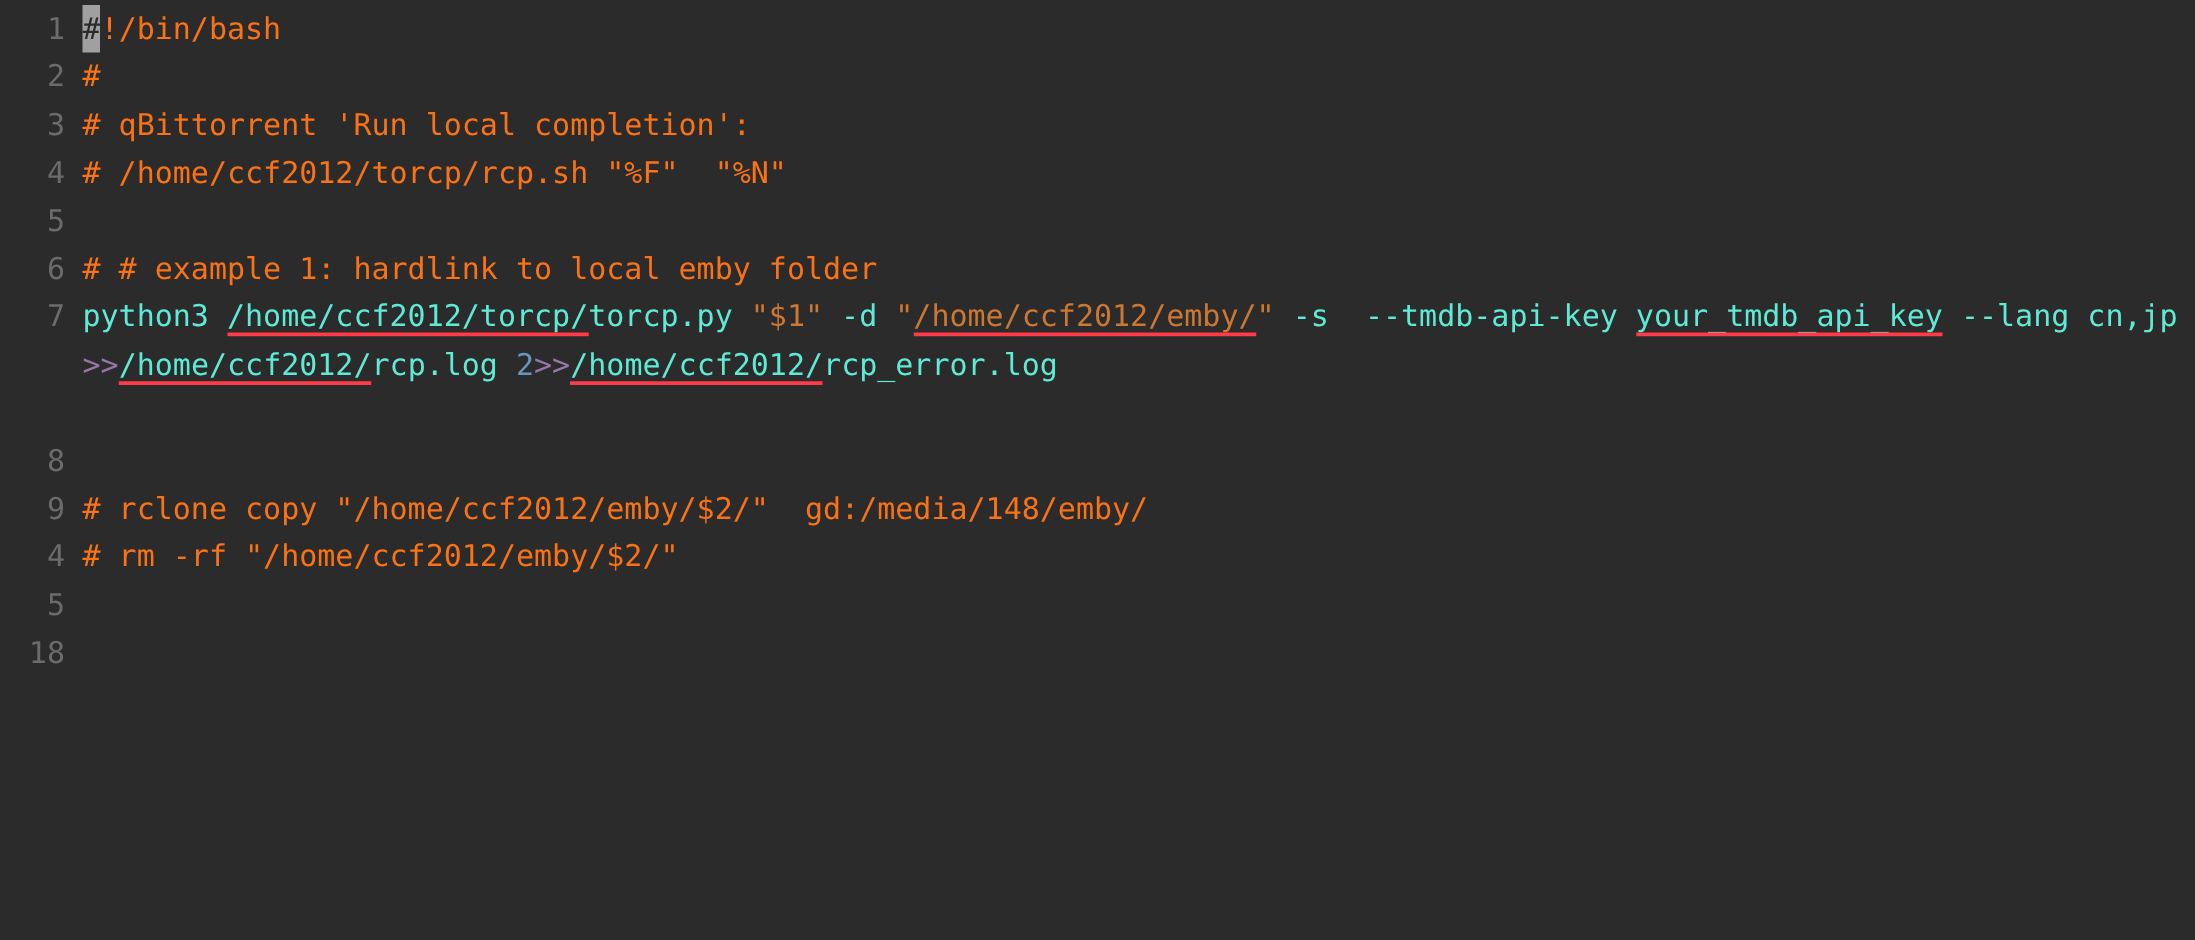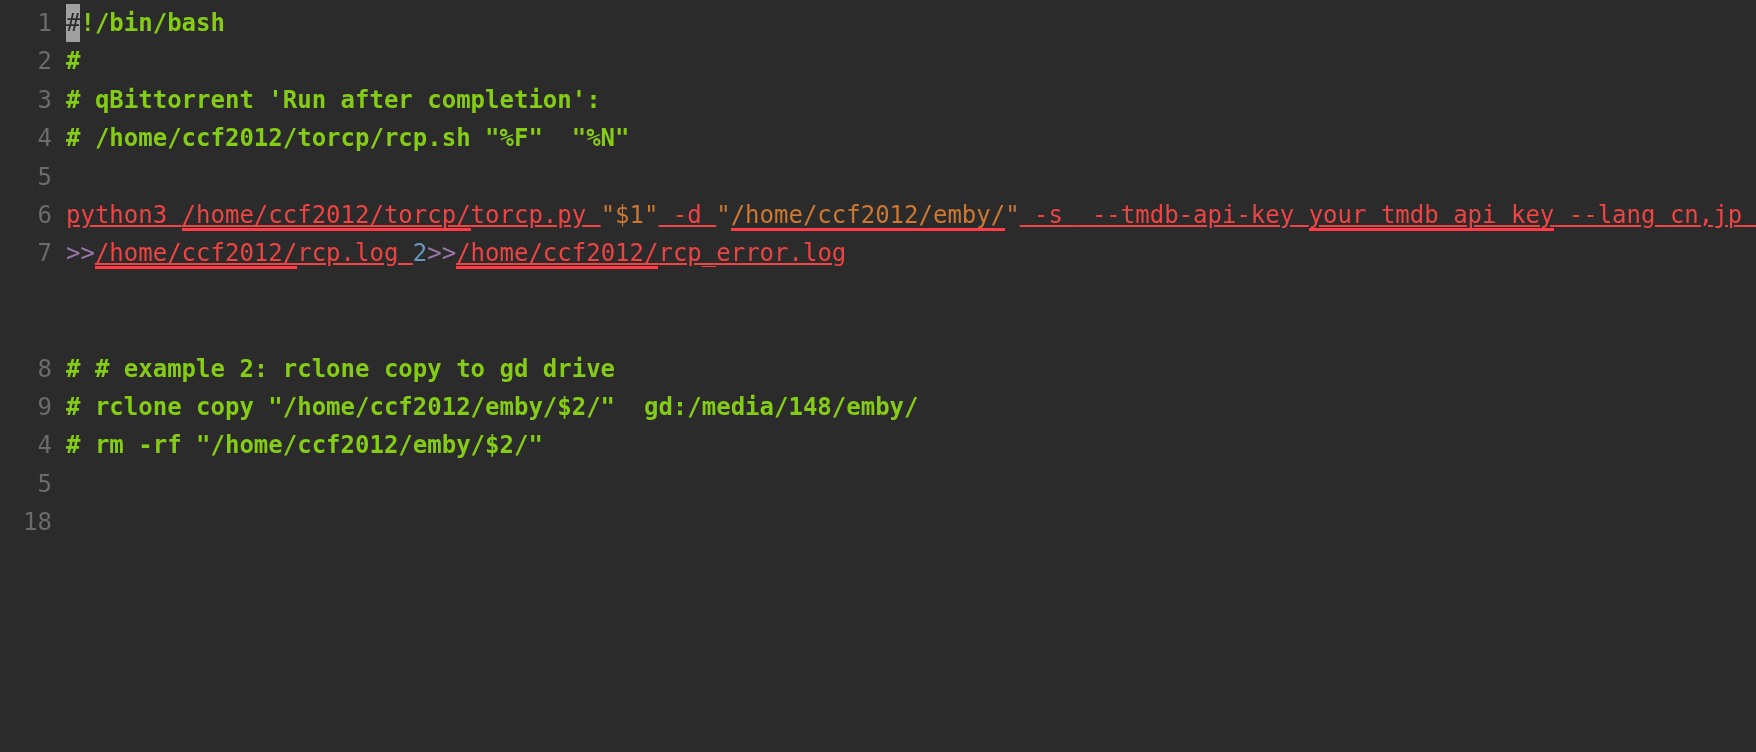--- a/index.html
+++ b/index.html
@@ -37,22 +37,22 @@
     position: relative;
   }
   .line {
     white-space: pre-wrap;
     word-break: break-all;
     width: 1680px;
     min-height: 38.4px;
   }
   .line.wrap3 { height: 115.2px; } 
   
-  .comment { color: #84cc16; font-weight: bold; }
-  .cmd     { color: #ef4444; text-decoration: underline; }
+  .comment { color: #f97316; }
+  .cmd     { color: #5eead4; }
   .string  { color: #cc7832; }
   .op      { color: #9876aa; } 
   .num     { color: #6897bb; }
   .cursor-cell {
     background: #a0a0a0;
     color: #2b2b2b;
     display: inline-block;
   }
   
   .ru {
@@ -88,32 +88,32 @@
     <div>5</div>
     <div>18</div>
   </div>
 
   <div class="code">
 
     <div class="line"><span class="cursor-cell">#</span><span class="comment">!/bin/bash</span></div>
 
     <div class="line"><span class="comment">#</span></div>
 
-    <div class="line"><span class="comment"># qBittorrent 'Run after completion':</span></div>
+    <div class="line"><span class="comment"># qBittorrent 'Run local completion':</span></div>
 
     <div class="line"><span class="comment"># /home/ccf2012/torcp/rcp.sh "%F"  "%N"</span></div>
 
     <div class="line"><span></span></div>
 
+    <div class="line"><span class="comment"># # example 1: hardlink to local emby folder</span></div>
 
     <div class="line wrap3"><span class="cmd">python3 </span><span class="cmd ru">/home/ccf2012/torcp/</span><span class="cmd">torcp.py </span><span class="string">"$1"</span><span class="cmd"> -d </span><span class="string">"</span><span class="string ru">/home/ccf2012/emby/</span><span class="string">"</span><span class="cmd"> -s </span><span class="cmd"> --tmdb-api-key </span><span class="cmd ru">your_tmdb_api_key</span><span class="cmd"> --lang </span><span class="cmd">cn,jp  </span><span class="op">&gt;&gt;</span><span class="cmd ru">/home/ccf2012/</span><span class="cmd">rcp.log </span><span class="num">2</span><span class="op">&gt;&gt;</span><span class="cmd ru">/home/ccf2012/</span><span class="cmd">rcp_error.log</span></div>
 
     <div class="line"><span></span></div>
 
-    <div class="line"><span class="comment"># # example 2: rclone copy to gd drive</span></div>
 
 
     <div class="line"><span class="comment"># rclone copy "/home/ccf2012/emby/$2/"  gd:/media/148/emby/</span></div>
 
     <div class="line"><span class="comment"># rm -rf "/home/ccf2012/emby/$2/"</span></div>
 
   </div>
 </div>
 
 </body></html>

